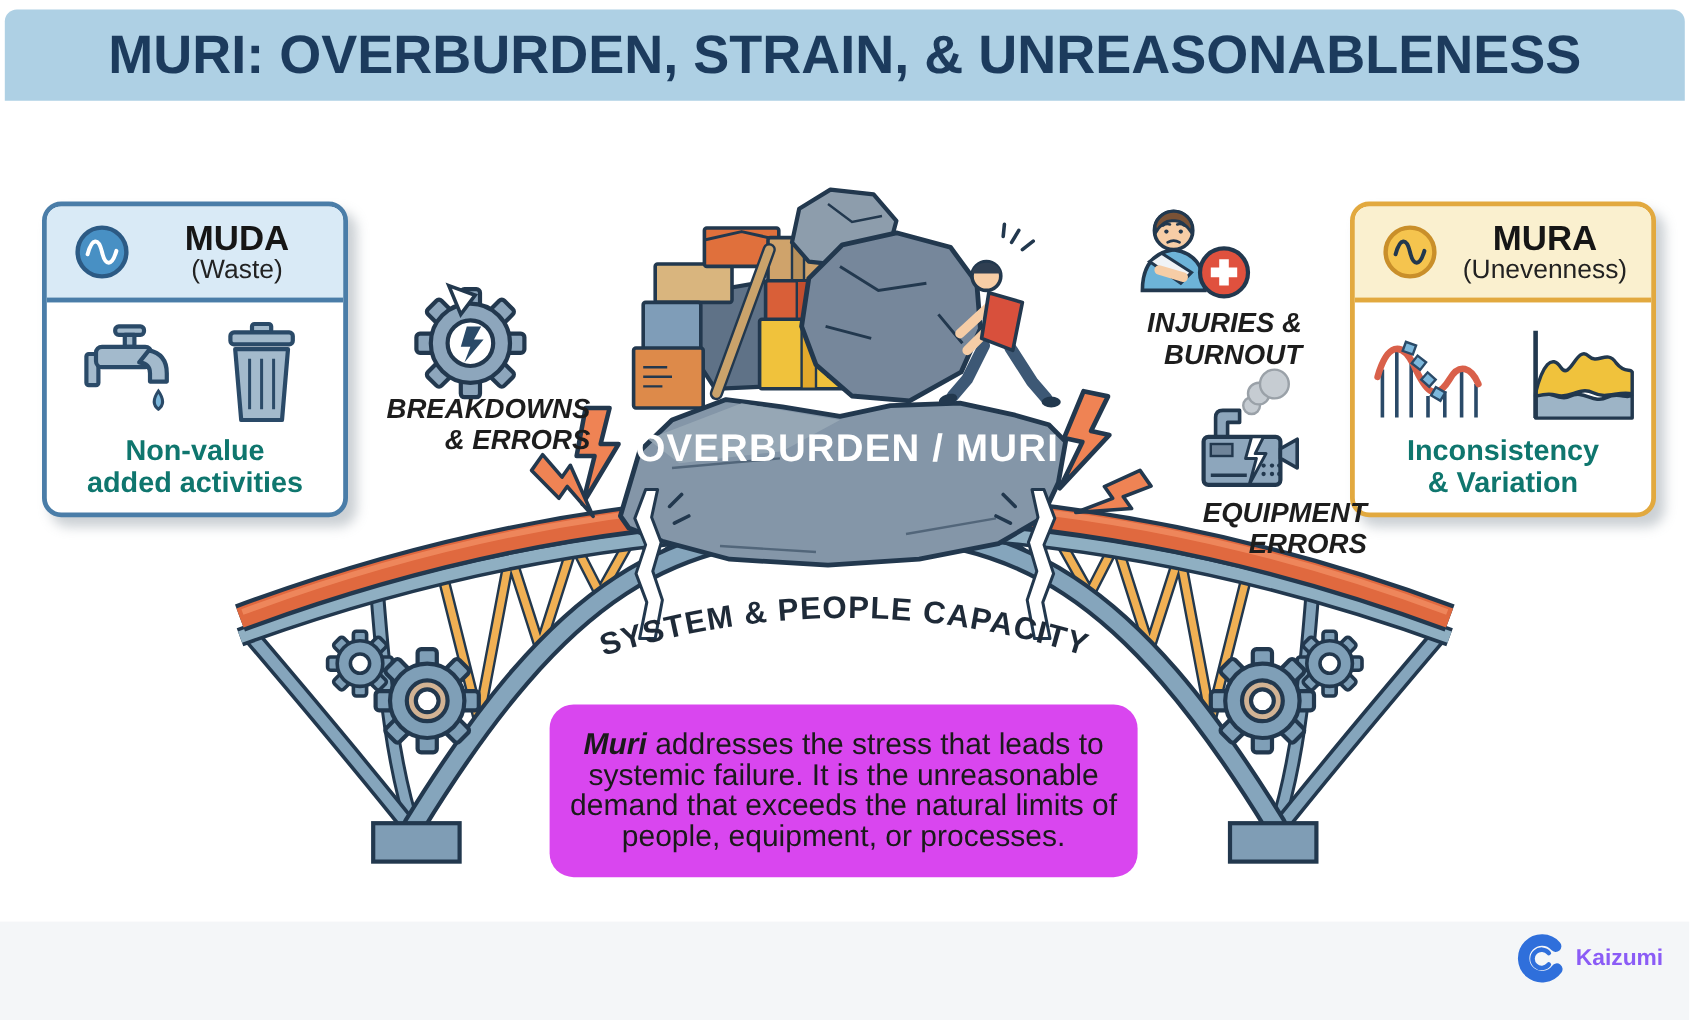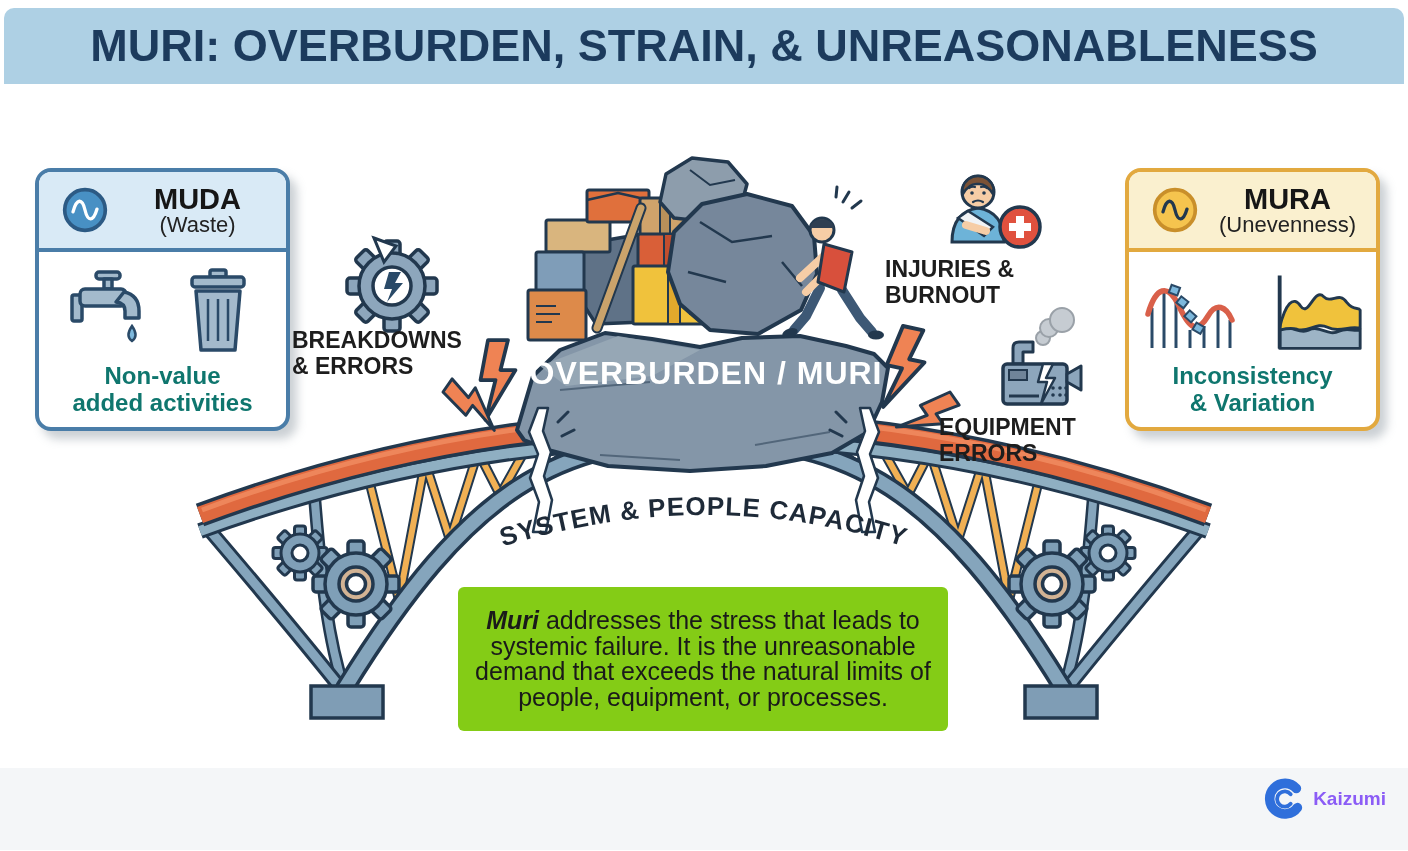--- a/index.html
+++ b/index.html
@@ -23,27 +23,27 @@
   .sb-title{font-size:29px;font-weight:bold;color:#161616;line-height:28px;}
   .sb-sub{font-size:22px;color:#222;line-height:23px;}
   .sb-body{height:171px;display:flex;flex-direction:column;align-items:center;justify-content:flex-start;}
   .sb-icons{display:flex;gap:34px;align-items:flex-end;margin-top:12px;height:92px;}
   .sb-label{margin-top:6px;text-align:center;font-size:24px;font-weight:bold;color:#0f766e;line-height:27px;}
   
   .scene{position:absolute;left:0;top:140px;width:1408px;height:630px;}
   
   .rock-label{position:absolute;left:520px;top:355px;width:372px;text-align:center;font-size:32px;
               font-weight:bold;color:#ffffff;letter-spacing:1px;white-space:nowrap;}
-  .callout{position:absolute;text-align:left;font-size:23px;font-weight:bold;color:#1d1d1d;line-height:26px;}
+  .callout{position:absolute;text-align:right;font-size:23px;font-weight:bold;color:#1d1d1d;line-height:26px;font-style:italic;}
   .callout.breakdowns{left:292px;top:327px;width:200px;}
   .callout.injuries{left:885px;top:256px;width:200px;}
   .callout.equipment{left:939px;top:414px;width:200px;}
   
-  .descbox{position:absolute;left:458px;top:587px;width:490px;height:144px;background:#84cc16;
-           border-radius:6px;display:flex;flex-direction:column;align-items:center;justify-content:center;
+  .descbox{position:absolute;left:458px;top:587px;width:490px;height:144px;background:#d946ef;
+           border-radius:20px;display:flex;flex-direction:column;align-items:center;justify-content:center;
            font-size:25px;color:#1a1a1a;line-height:25.5px;}
   .descbox .dline{white-space:nowrap;}
   .descbox .em{font-weight:bold;font-style:italic;}
   
   .footer{position:absolute;left:0;right:0;top:768px;height:83px;background:#f4f6f8;}
   .brand{position:absolute;right:22px;top:10px;display:flex;align-items:center;gap:8px;}
   .brand-name{font-size:19px;font-weight:bold;color:#8b5cf6;}
 </style>
 </head>
 <body>

